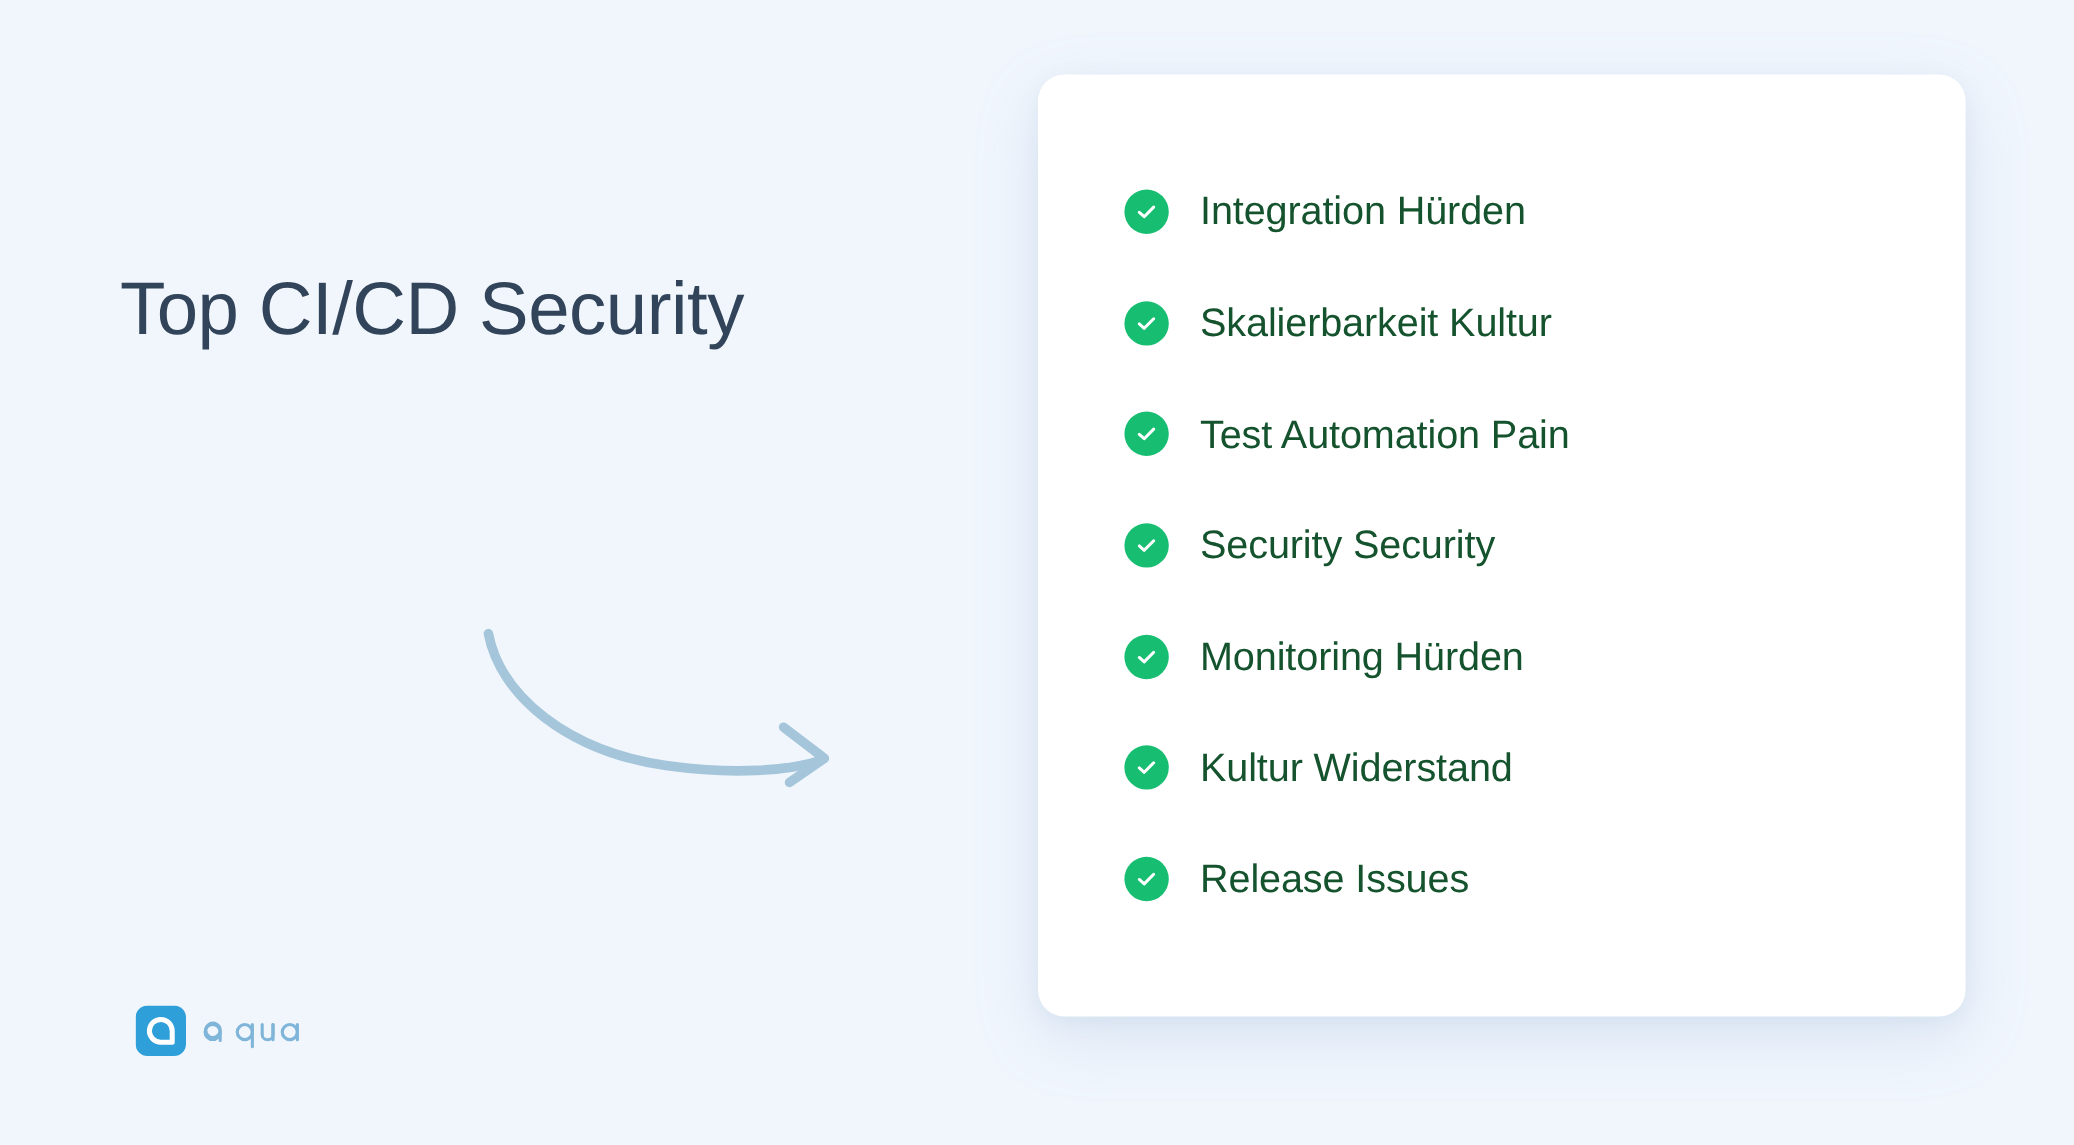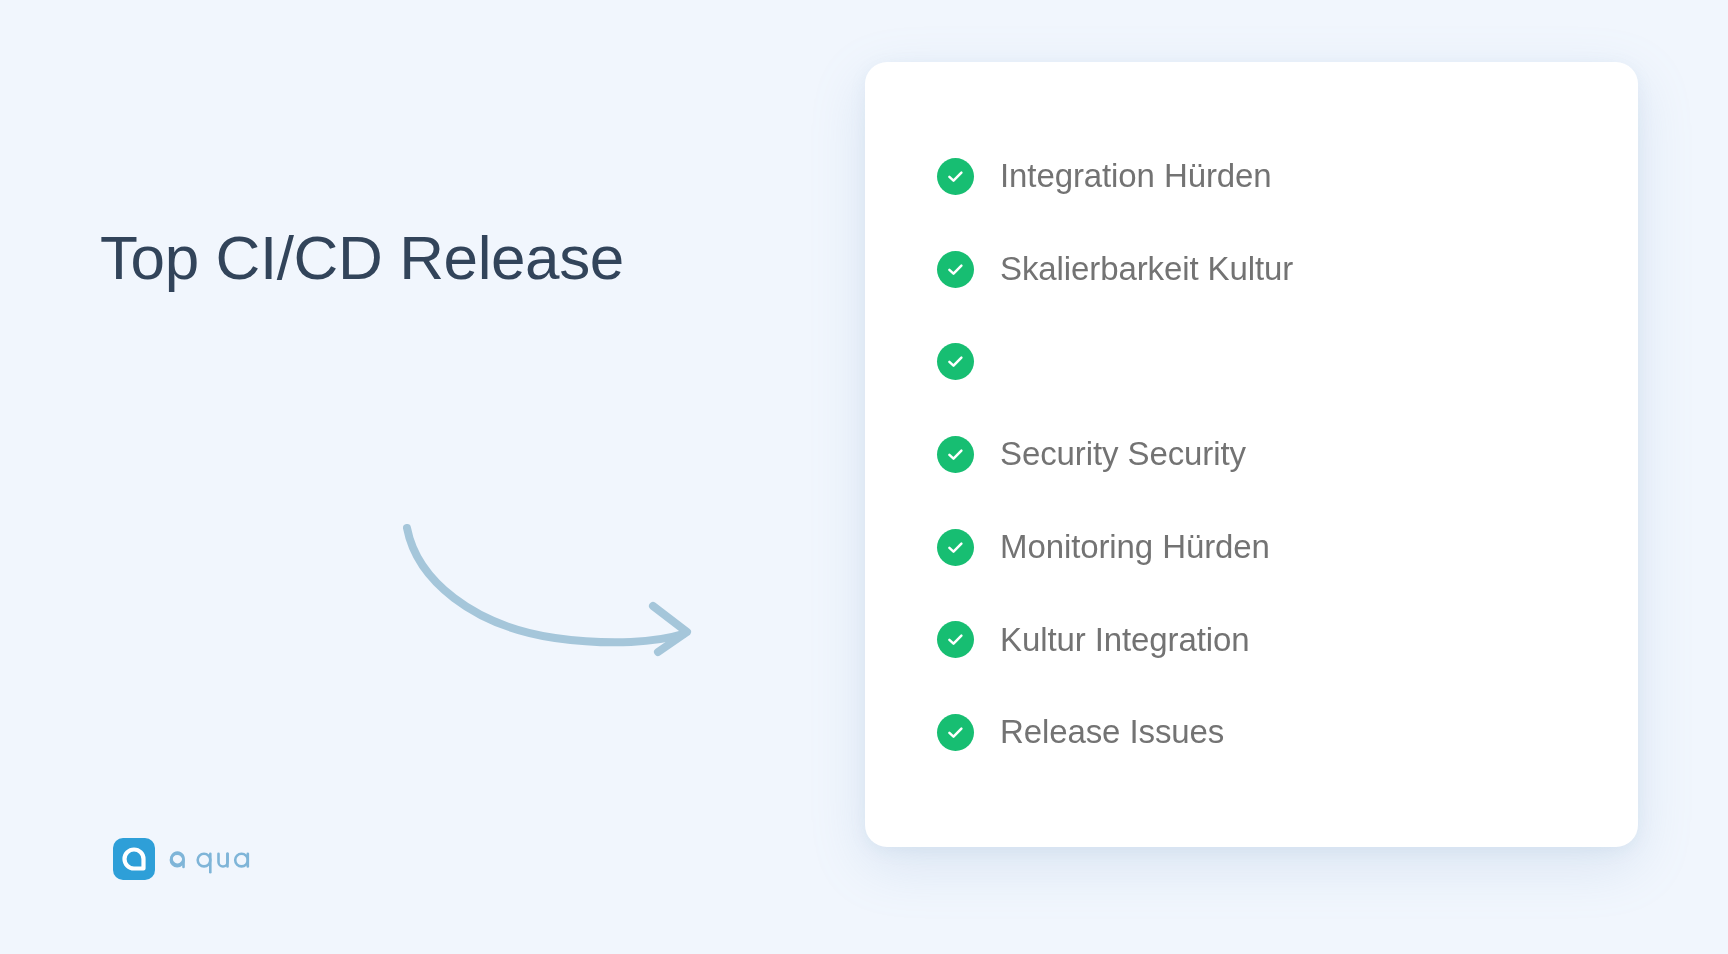--- a/index.html
+++ b/index.html
@@ -118,34 +118,34 @@
     justify-content: center;
   }
   .check-badge svg {
     display: block;
   }
 
   .check-label {
     font-size: 33px;
     line-height: 1.1;
     font-weight: 500;
-    color: #737373;
+    color: #14532d;
     letter-spacing: -0.1px;
     white-space: nowrap;
   }
 </style>
 </head>
 <body>
 
 <div id="slide">
 
   <div id="left-column">
 
     <h1 id="headline">
-      <span class="hl-line">Top CI/CD Release</span>
+      <span class="hl-line">Top CI/CD Security</span>
     </h1>
 
     <div id="arrow-doodle">
       <svg width="310" height="140" viewBox="0 0 310 140" fill="none" xmlns="http://www.w3.org/2000/svg">
         <path d="M12 10 C 22 62, 78 108, 160 120 C 218 128, 262 124, 288 116" stroke="#a5c6da" stroke-width="8" stroke-linecap="round" fill="none"></path>
         <path d="M258 88 L 292 114 L 263 134" stroke="#a5c6da" stroke-width="8" stroke-linecap="round" stroke-linejoin="round" fill="none"></path>
       </svg>
     </div>
 
     <div id="logo">
@@ -193,20 +193,21 @@
         </span>
         <span class="check-label">Skalierbarkeit Kultur</span>
       </li>
 
       <li class="check-item">
         <span class="check-badge">
           <svg width="19" height="19" viewBox="0 0 19 19" fill="none" xmlns="http://www.w3.org/2000/svg">
             <path d="M3.4 9.9 L7.5 13.6 L15.4 5.6" stroke="#ffffff" stroke-width="2.5" stroke-linecap="round" stroke-linejoin="round"></path>
           </svg>
         </span>
+        <span class="check-label">Test Automation Pain</span>
       </li>
 
       <li class="check-item">
         <span class="check-badge">
           <svg width="19" height="19" viewBox="0 0 19 19" fill="none" xmlns="http://www.w3.org/2000/svg">
             <path d="M3.4 9.9 L7.5 13.6 L15.4 5.6" stroke="#ffffff" stroke-width="2.5" stroke-linecap="round" stroke-linejoin="round"></path>
           </svg>
         </span>
         <span class="check-label">Security Security</span>
       </li>
@@ -219,21 +220,21 @@
         </span>
         <span class="check-label">Monitoring Hürden</span>
       </li>
 
       <li class="check-item">
         <span class="check-badge">
           <svg width="19" height="19" viewBox="0 0 19 19" fill="none" xmlns="http://www.w3.org/2000/svg">
             <path d="M3.4 9.9 L7.5 13.6 L15.4 5.6" stroke="#ffffff" stroke-width="2.5" stroke-linecap="round" stroke-linejoin="round"></path>
           </svg>
         </span>
-        <span class="check-label">Kultur Integration</span>
+        <span class="check-label">Kultur Widerstand</span>
       </li>
 
       <li class="check-item">
         <span class="check-badge">
           <svg width="19" height="19" viewBox="0 0 19 19" fill="none" xmlns="http://www.w3.org/2000/svg">
             <path d="M3.4 9.9 L7.5 13.6 L15.4 5.6" stroke="#ffffff" stroke-width="2.5" stroke-linecap="round" stroke-linejoin="round"></path>
           </svg>
         </span>
         <span class="check-label">Release Issues</span>
       </li>

